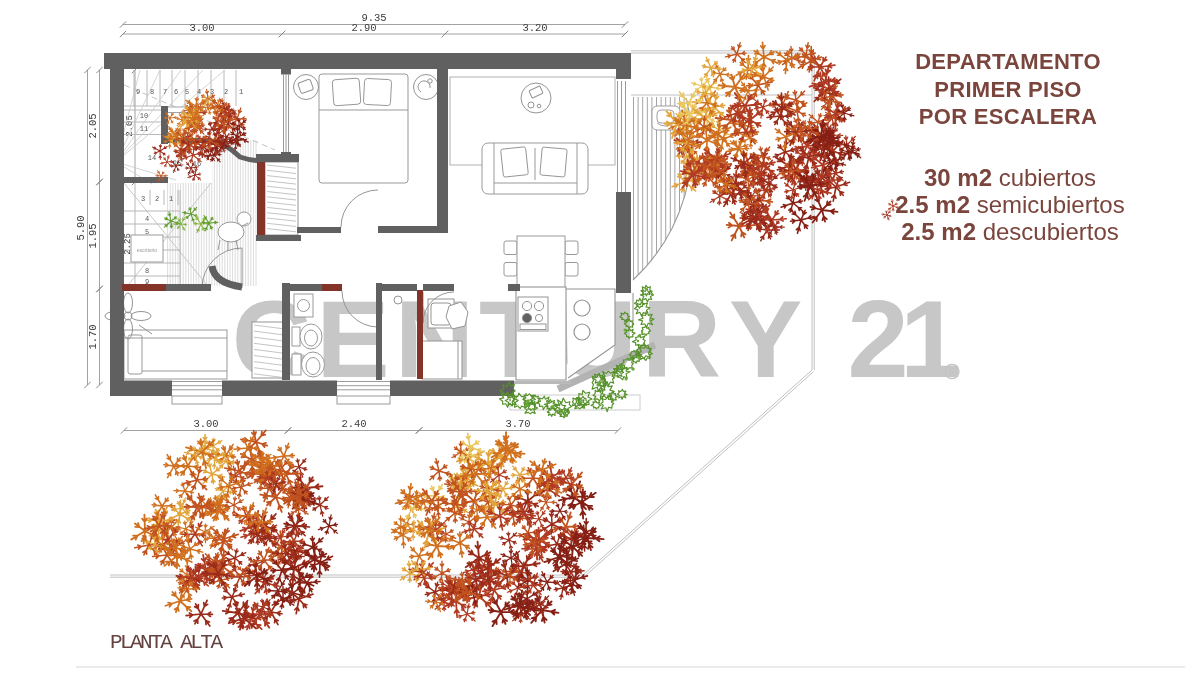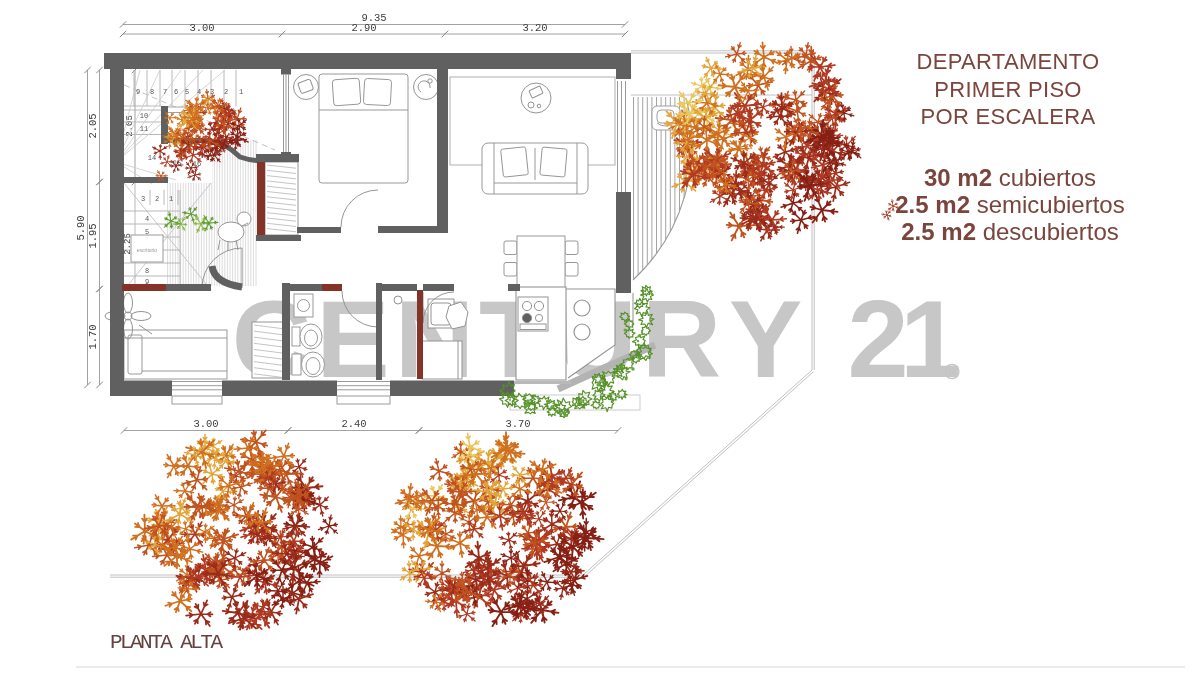--- a/index.html
+++ b/index.html
@@ -1,17 +1,17 @@
 <!DOCTYPE html>
 <html><head><meta charset="utf-8">
 <style>
 html,body{margin:0;padding:0;background:#ffffff;width:1200px;height:675px;overflow:hidden}
 #page{position:relative;width:1200px;height:608px;font-family:"Liberation Sans",sans-serif}
 .pan{position:absolute;text-align:center;color:#7a453c}
-.h{left:858px;top:48px;width:300px;font-size:22px;font-weight:normal;line-height:27.7px;letter-spacing:0.3px}
+.h{left:858px;top:48px;width:300px;font-size:22px;font-weight:bold;line-height:27.7px;letter-spacing:0.3px}
 .m{left:860px;top:163.5px;width:300px;font-size:24px;line-height:27px}
 .l{left:860px;top:277.5px;width:300px;font-size:24px;line-height:28.7px}
 </style></head>
 <body>
 <div id="page">
 <svg width="1200" height="675" viewBox="0 0 1200 675">
       <defs>
         <g id="lf">
           <path d="M0,0L13.0,0.0M7.2,0.0L10.0,1.9M7.2,0.0L10.0,-1.9M0,0L3.7,9.3M2.1,5.1L1.4,8.4M2.1,5.1L4.9,7.0M0,0L-6.5,11.3M-3.6,6.2L-6.6,7.7M-3.6,6.2L-3.3,9.6M0,0L-9.9,-1.4M-5.4,-0.8L-8.0,-3.0M-5.4,-0.8L-8.5,0.7M0,0L-6.5,-11.3M-3.6,-6.2L-3.3,-9.6M-3.6,-6.2L-6.6,-7.7M0,0L6.2,-7.9M3.4,-4.3L6.6,-5.4M3.4,-4.3L3.6,-7.7" stroke-width="1.5" stroke-linecap="round" fill="none"></path>
         </g>

